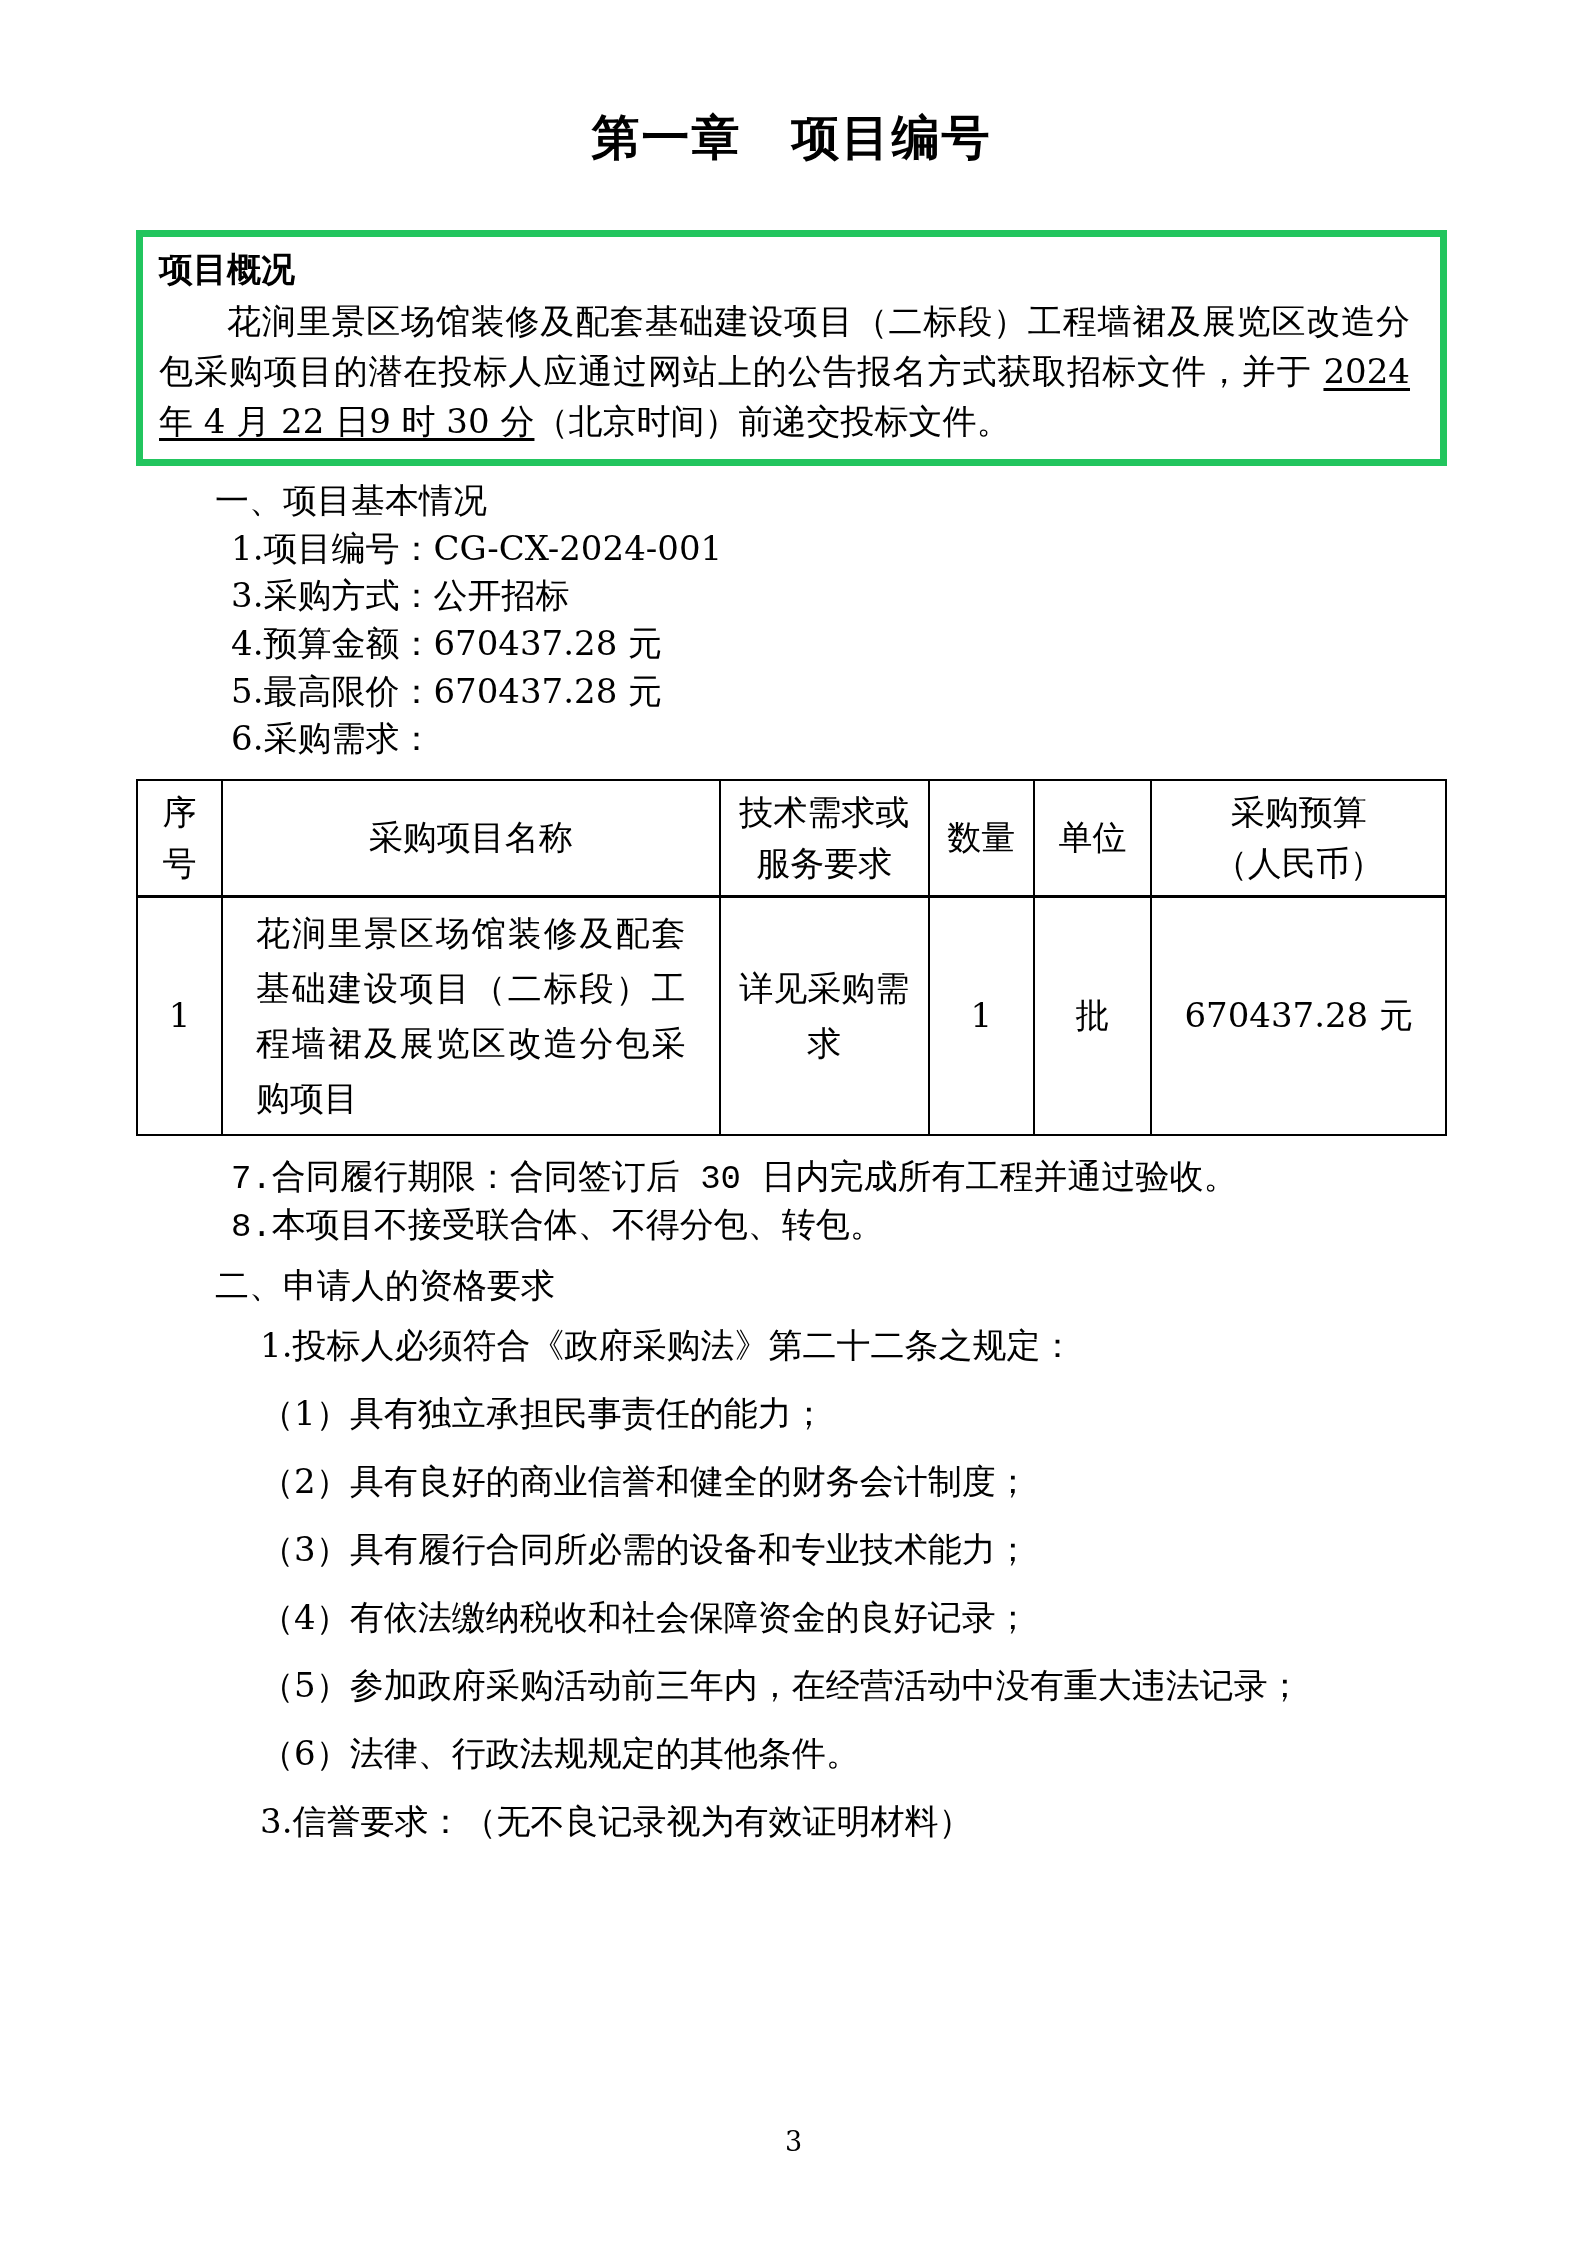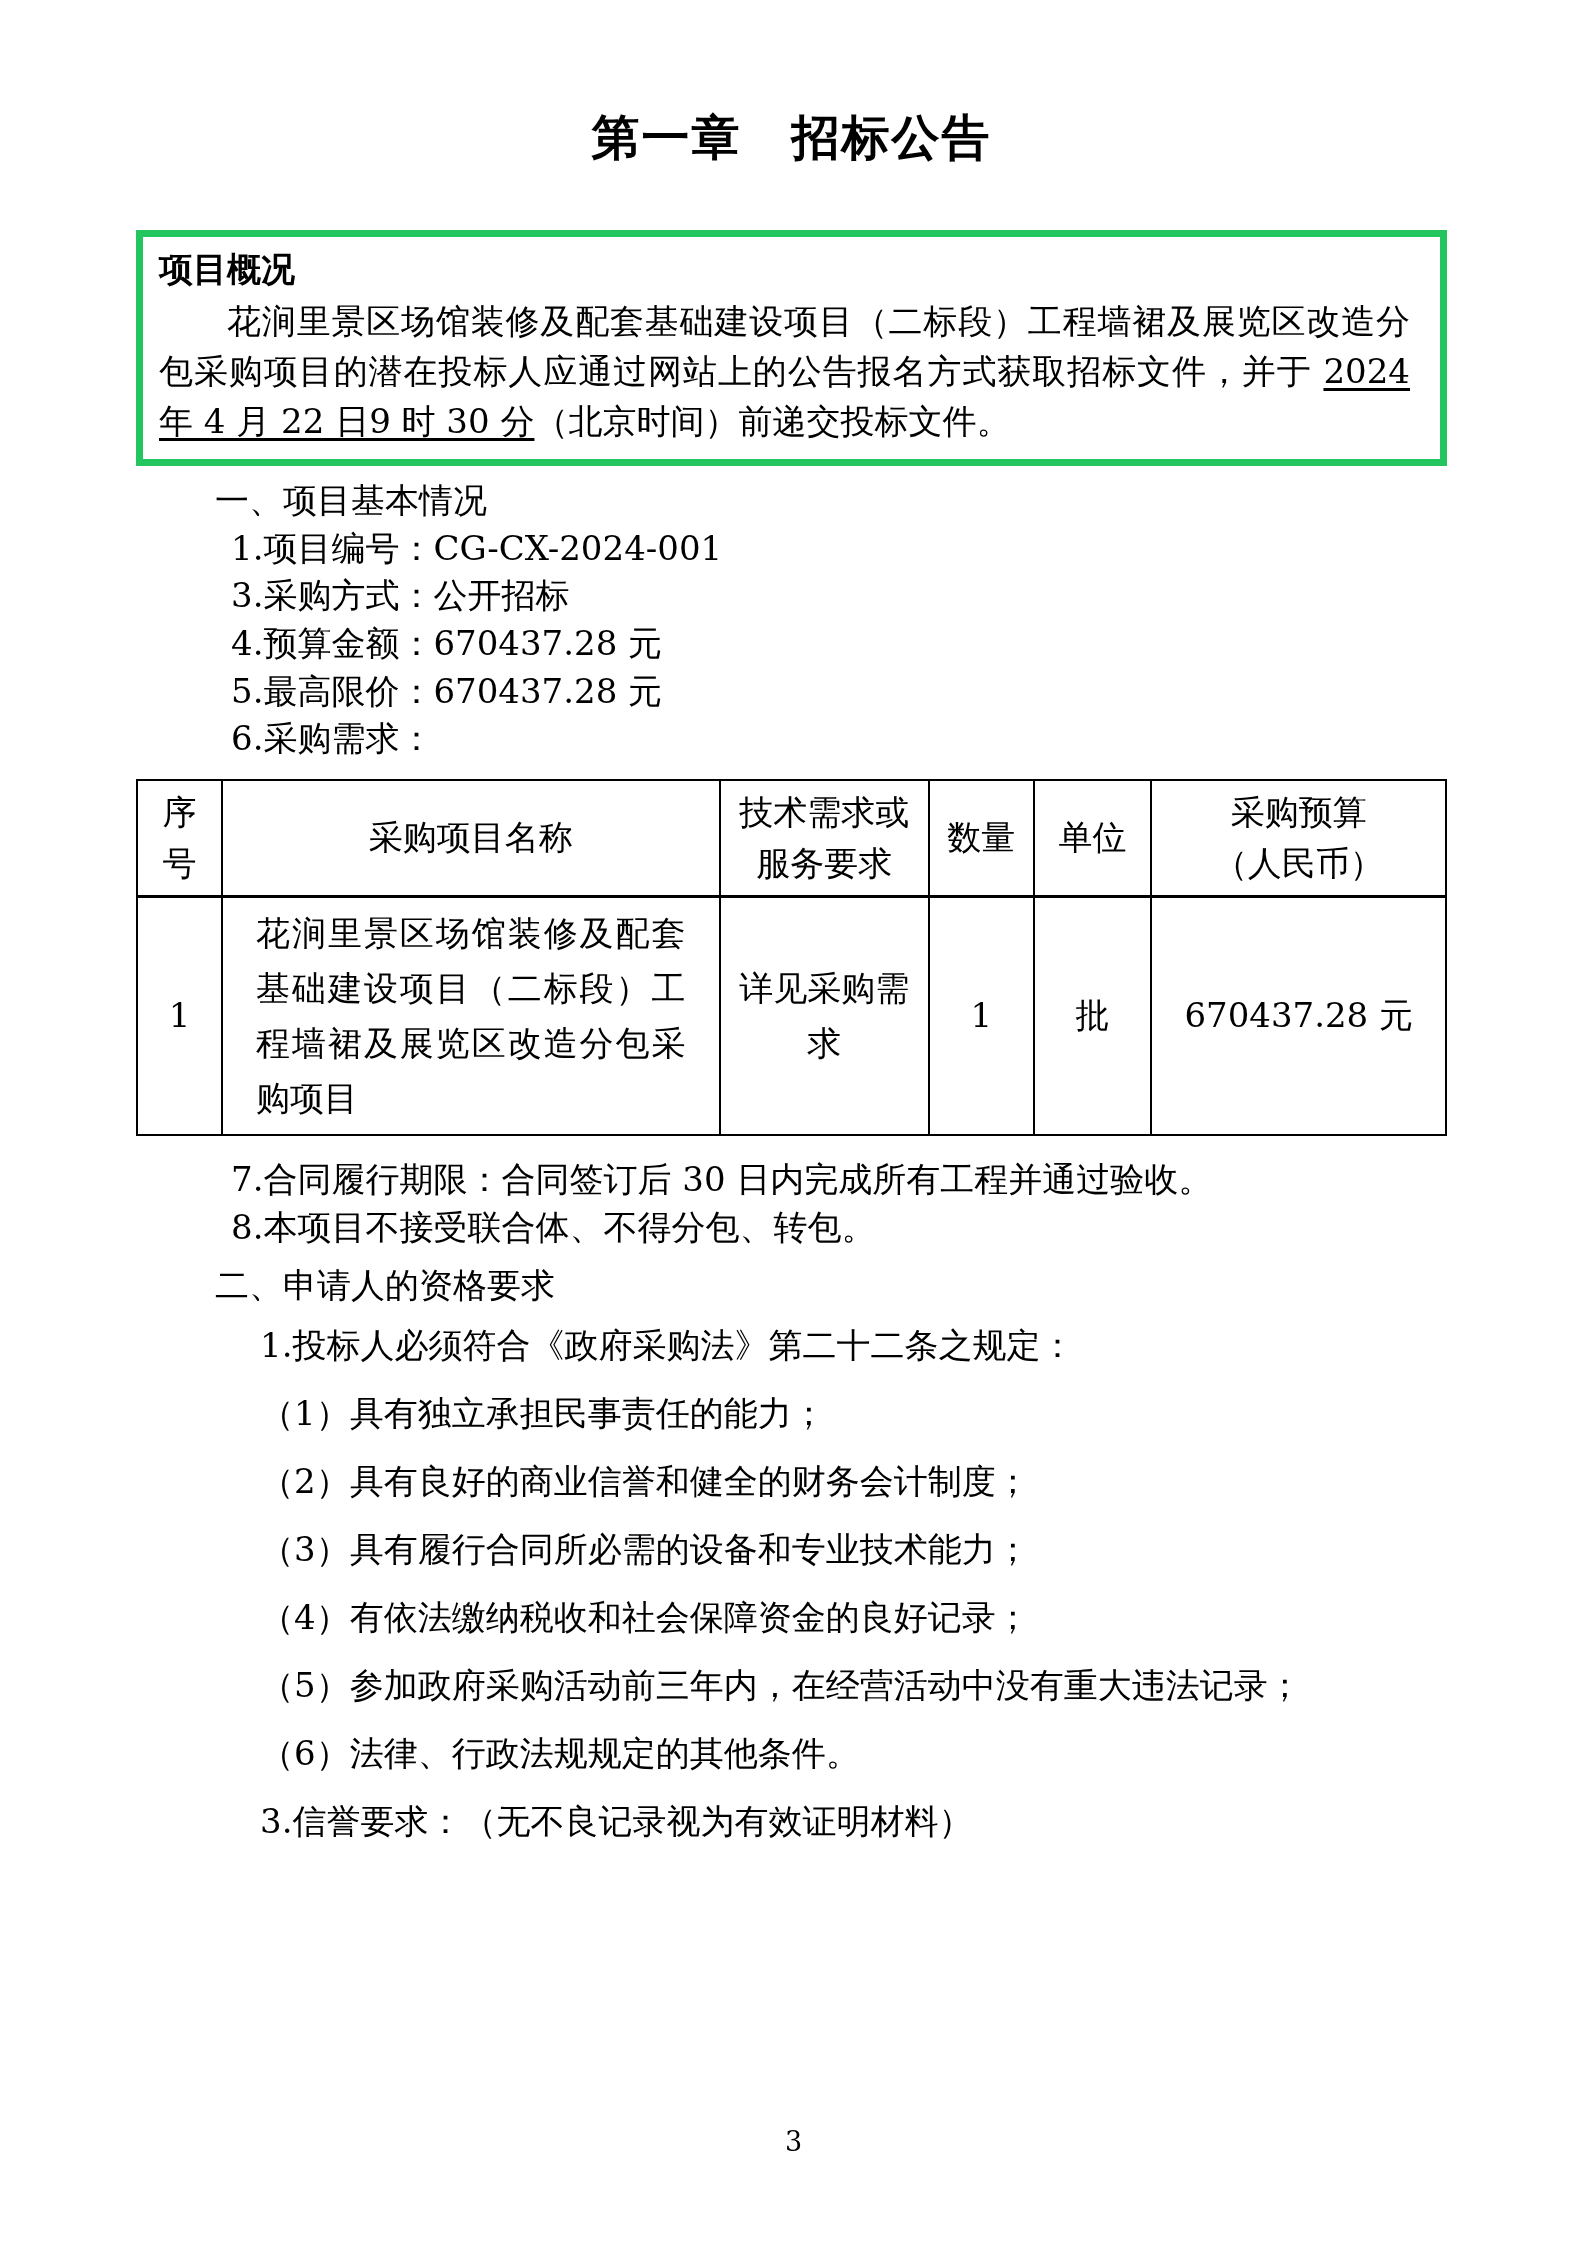--- a/index.html
+++ b/index.html
@@ -73,42 +73,42 @@
   .proc-table thead th { border-bottom: 3px solid #000; }
   .proc-table td {
     text-align: center;
     line-height: 1.62;
     padding: 8px 6px;
   }
   .proc-table td.name-cell {
     text-align: justify;
     padding: 8px 33px;
   }
-  .after-table { margin-top: 20px; }
+  .after-table { margin-top: 20px; font-family: Liberation Mono, monospace; }
   .sub-item {
     font-size: 34px;
     line-height: 2.0;
     text-align: justify;
     text-indent: 124px;
     margin: 0;
   }
   .page-number {
     position: absolute;
     left: 0; bottom: 88px;
     width: 100%;
     text-align: center;
     font-size: 27px;
   }
 </style>
 </head>
 <body>
 
 <div class="content">
 
-  <h1 class="doc-title">第一章　招标公告</h1>
+  <h1 class="doc-title">第一章　项目编号</h1>
 
   <div class="overview-box">
     <p class="overview-heading">项目概况</p>
     <p class="overview-text"><span>花涧里景区场馆装修及配套基础建设项目（二标段）工程墙裙及展览区改造分包采购项目的潜在投标人应通过网站上的公告报名方式获取招标文件，并于 </span><span class="u">2024 年 4 月 22 日9  时 30 分</span><span>（北京时间）前递交投标文件。</span></p>
   </div>
 
   <h2 class="sec-heading">一、项目基本情况</h2>
 
   <p class="item">1.项目编号：CG-CX-2024-001</p>
   <p class="item">3.采购方式：公开招标</p>

